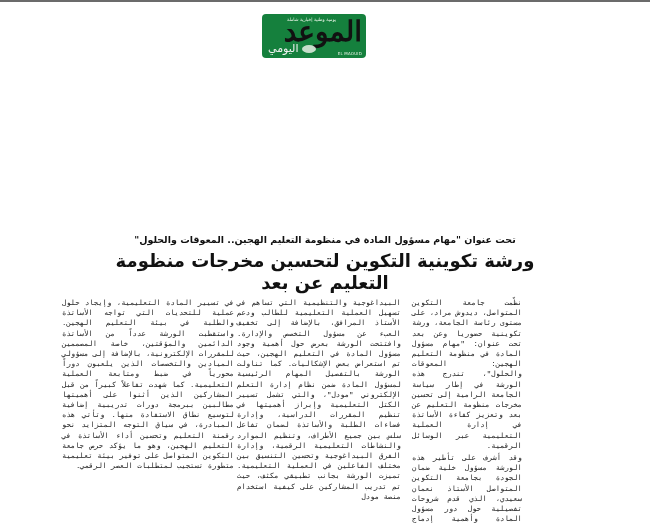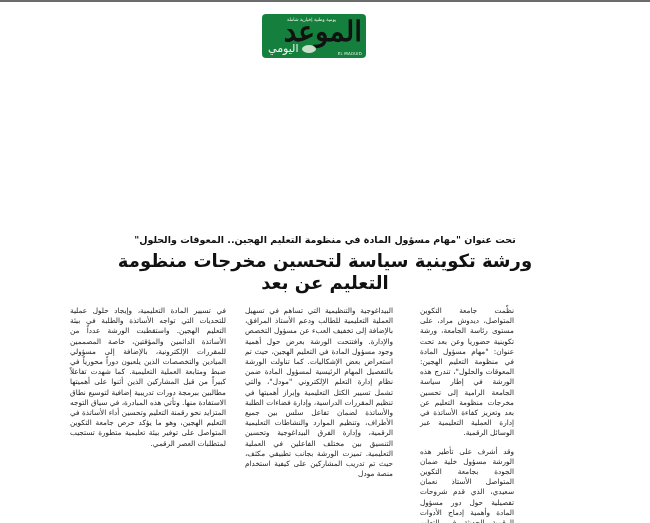--- a/index.html
+++ b/index.html
@@ -45,40 +45,40 @@
       direction: rtl; font-size: 18px; line-height: 22px; font-weight: bold; color: #111;
     }
 
     .col {
       position: absolute; top: 298px; width: 172px; direction: rtl; text-align: justify;
       font-size: 7.3px; line-height: 10.2px; color: #1e1e1e;
     }
     .col.c1 { left: 412px; width: 110px; }
     .col.c2 { left: 237px; width: 164px; }
     .col.c3 { left: 62px; width: 172px; }
-    .col p { margin: 8px; }
+    .col p { margin: 0; font-family: Liberation Mono, monospace; }
     .col p + p { margin-top: 2px; }
     .byline { font-weight: bold; margin-top: 3px; display: block; text-align: right; font-size: 7.3px; }
   </style>
 </head>
 <body>
 
 <div class="top-rule"></div>
 
 <div class="logo">
   <span class="tagline">يومية وطنية إخبارية شاملة</span>
   <span class="mark">الموعد</span>
   <span class="globe"></span>
   <span class="daily">اليومي</span>
   <span class="latin">EL MAOUID</span>
 </div>
 
 <div class="article">
   <div class="kicker">تحت عنوان "مهام مسؤول المادة في منظومة التعليم الهجين.. المعوقات والحلول"</div>
-  <h1 class="headline">ورشة تكوينية سياسة لتحسين مخرجات منظومة التعليم عن بعد</h1>
+  <h1 class="headline">ورشة تكوينية التكوين لتحسين مخرجات منظومة التعليم عن بعد</h1>
 
   <div class="col c1">
     <p>نظّمت جامعة التكوين المتواصل، ديدوش مراد، على مستوى رئاسة الجامعة، ورشة تكوينية حضوريا وعن بعد تحت عنوان: "مهام مسؤول المادة في منظومة التعليم الهجين: المعوقات والحلول"، تندرج هذه الورشة في إطار سياسة الجامعة الرامية إلى تحسين مخرجات منظومة التعليم عن بعد وتعزيز كفاءة الأساتذة في إدارة العملية التعليمية عبر الوسائل الرقمية.</p>
     <p>وقد أشرف على تأطير هذه الورشة مسؤول خلية ضمان الجودة بجامعة التكوين المتواصل الأستاذ نعمان سعيدي، الذي قدم شروحات تفصيلية حول دور مسؤول المادة وأهمية إدماج الأدوات الرقمية الحديثة في التعليم الجامعي. وتهدف هذه الورشة إلى تعزيز فهم الأساتذة لدور مسؤول المادة، الذي يعتبر حلقة أساسية في إدارة العملية التعليمية عبر المنصات الإلكترونية، حيث يتحمل العديد من المسؤوليات</p>
   </div>
 
   <div class="col c2">
     <p>البيداغوجية والتنظيمية التي تساهم في تسهيل العملية التعليمية للطالب ودعم الأستاذ المرافق، بالإضافة إلى تخفيف العبء عن مسؤول التخصص والإدارة. وافتتحت الورشة بعرض حول أهمية وجود مسؤول المادة في التعليم الهجين، حيث تم استعراض بعض الإشكاليات. كما تناولت الورشة بالتفصيل المهام الرئيسية لمسؤول المادة ضمن نظام إدارة التعلم الإلكتروني "مودل"، والتي تشمل تسيير الكتل التعليمية وإبراز أهميتها في تنظيم المقررات الدراسية، وإدارة فضاءات الطلبة والأساتذة لضمان تفاعل سلس بين جميع الأطراف، وتنظيم الموارد والنشاطات التعليمية الرقمية، وإدارة الفرق البيداغوجية وتحسين التنسيق بين مختلف الفاعلين في العملية التعليمية. تميزت الورشة بجانب تطبيقي مكثف، حيث تم تدريب المشاركين على كيفية استخدام منصة مودل</p>
   </div>
 

